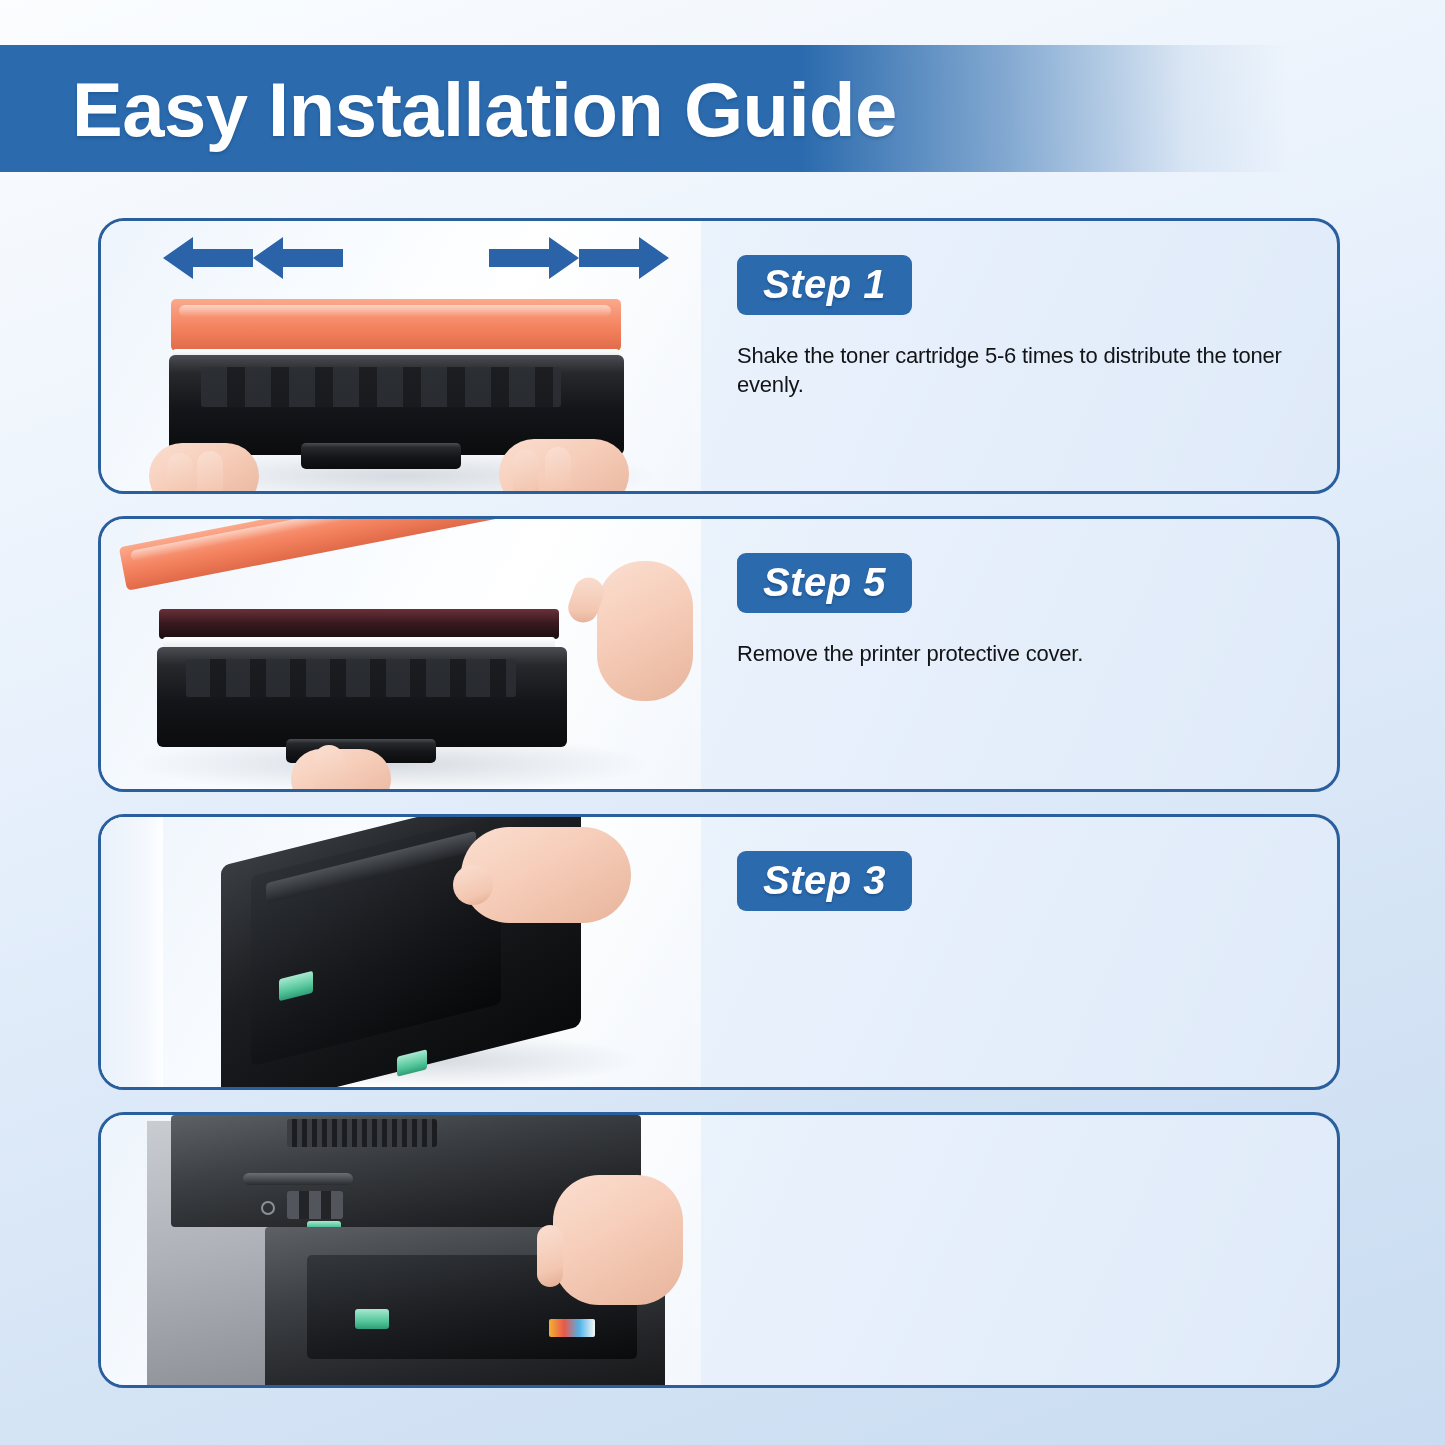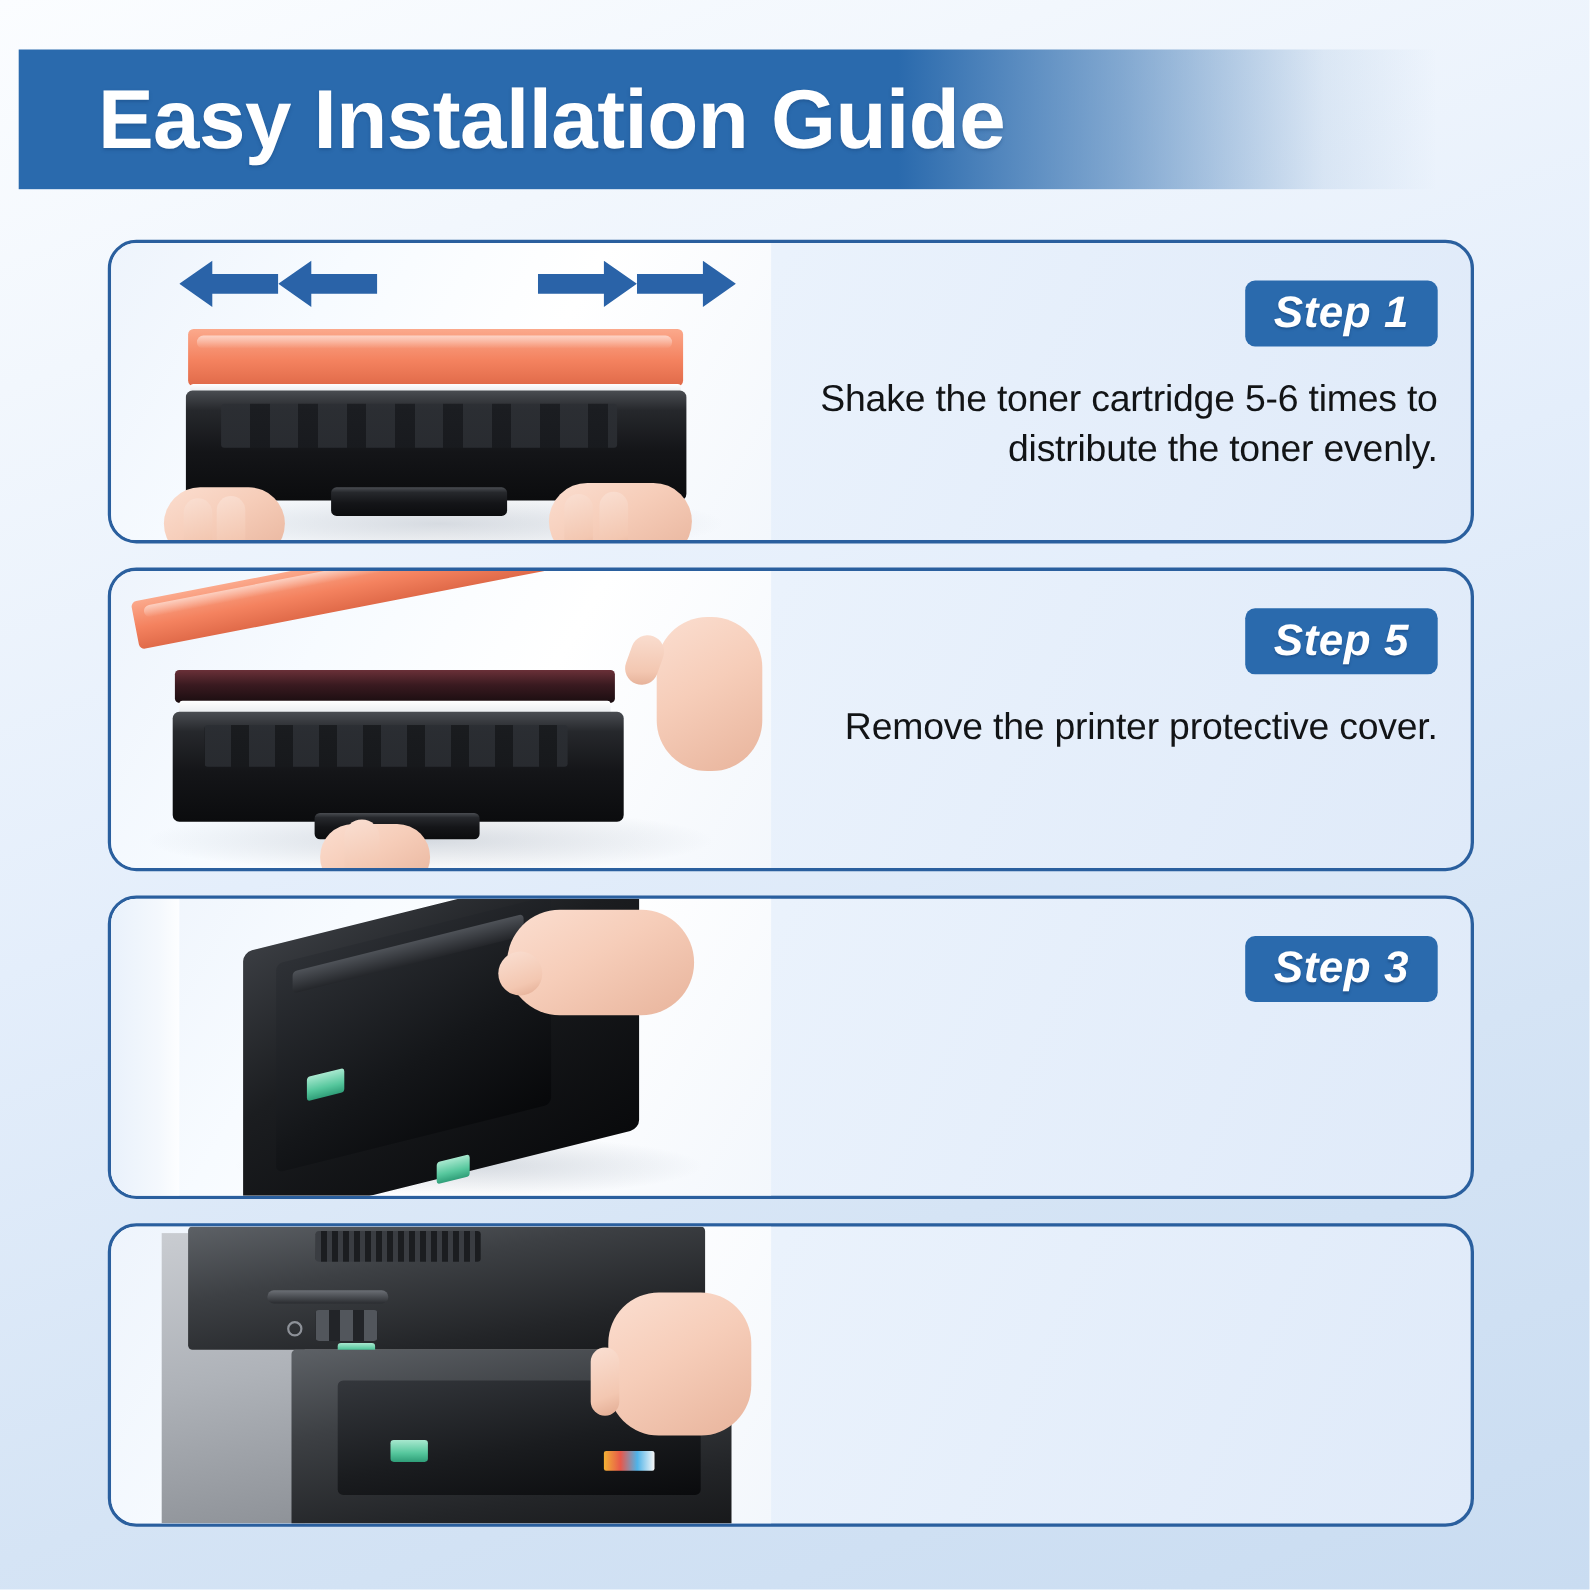--- a/index.html
+++ b/index.html
@@ -5,55 +5,55 @@
   html,body{margin:0;padding:0;}
   body{
     width:1445px;height:1445px;
     font-family:"Liberation Sans", sans-serif;
     background:linear-gradient(160deg,#fbfdff 0%,#f2f7fd 18%,#e4eefb 45%,#d5e4f5 72%,#c9dcf1 100%);
     overflow:hidden;position:relative;
   }
 
   
   .banner{
-    position:absolute;left:17px;top:45px;width:1290px;height:127px;
+    position:absolute;left:0;top:45px;width:1290px;height:127px;
     background:linear-gradient(to right,#2a6aad 0%,#2a6aad 62%,rgba(42,106,173,0.55) 78%,rgba(42,106,173,0.10) 92%,rgba(42,106,173,0) 100%);
   }
   .banner-title{
     position:absolute;left:72px;top:50%;transform:translateY(-50%);
     color:#ffffff;font-size:76px;font-weight:bold;letter-spacing:-0.5px;
     white-space:nowrap;text-shadow:0 2px 3px rgba(20,60,110,.35);
   }
 
   
   .cards{position:absolute;left:98px;top:218px;width:1244px;}
   .card{
     position:relative;width:1242px;height:276px;margin-bottom:22px;
     border:3px solid #2a5f9e;border-radius:26px;
     background:linear-gradient(115deg,#f4f8fe 0%,#eaf2fc 45%,#dfeaf9 100%);
-    box-sizing:border-box;display:flex;overflow:hidden;text-align:right;
+    box-sizing:border-box;display:flex;overflow:hidden;
   }
   .card:last-child{margin-bottom:0;}
 
   .photo{
     position:relative;width:600px;height:100%;flex:0 0 600px;overflow:hidden;
     background:linear-gradient(120deg,#eef4fc 0%,#f7fbff 30%,#ffffff 60%,#f3f7fc 100%);
   }
   .pane{
     position:relative;flex:1;padding:34px 30px 0 36px;box-sizing:border-box;
   }
   .badge{
     display:inline-block;background:#2a6aad;border-radius:9px;
     padding:9px 26px 11px 26px;
     color:#fff;font-size:40px;font-weight:bold;font-style:italic;
     letter-spacing:0.5px;line-height:1;
     text-shadow:0 2px 2px rgba(15,50,95,.35);
   }
   .desc{
-    margin-top:26px;color:#121416;font-size:34px;line-height:1.33;
+    margin-top:26px;color:#121416;font-size:22px;line-height:1.33;
     max-width:600px;letter-spacing:-0.2px;
   }
 
   
   .arrows{position:absolute;left:0;top:14px;width:100%;height:46px;}
   .arr-svg{position:absolute;top:0;}
 
   
   .obj{position:absolute;}
   .hand{background:linear-gradient(150deg,#fbded0 0%,#f6cdb9 45%,#e8b49c 100%);border-radius:40px;}

